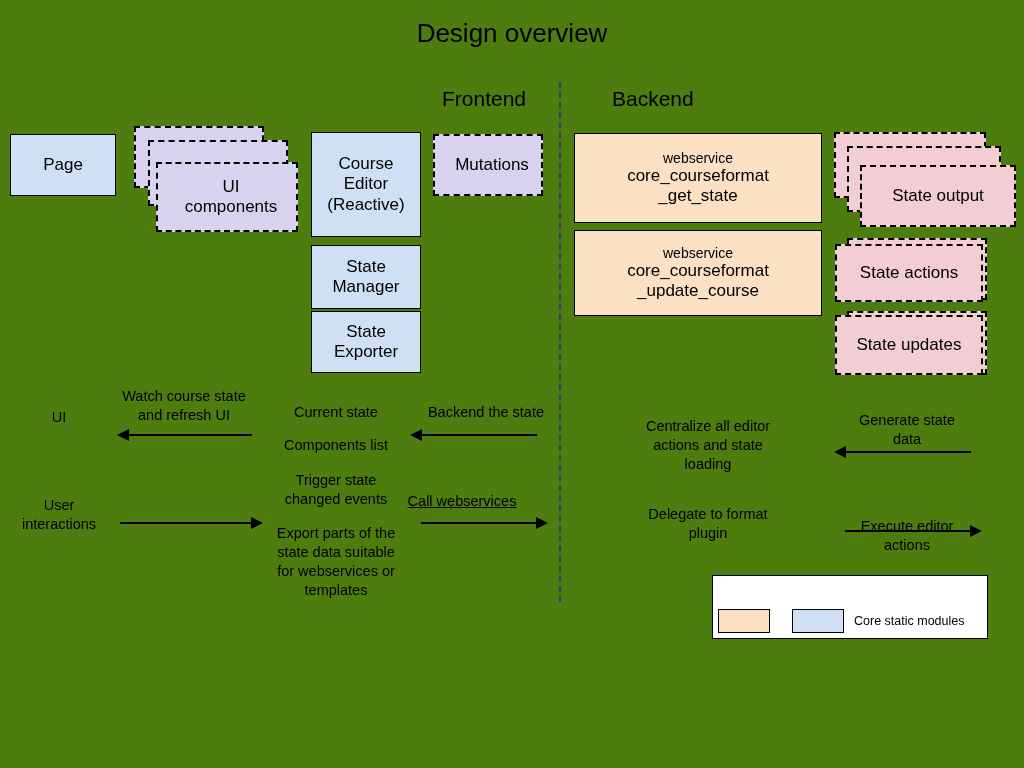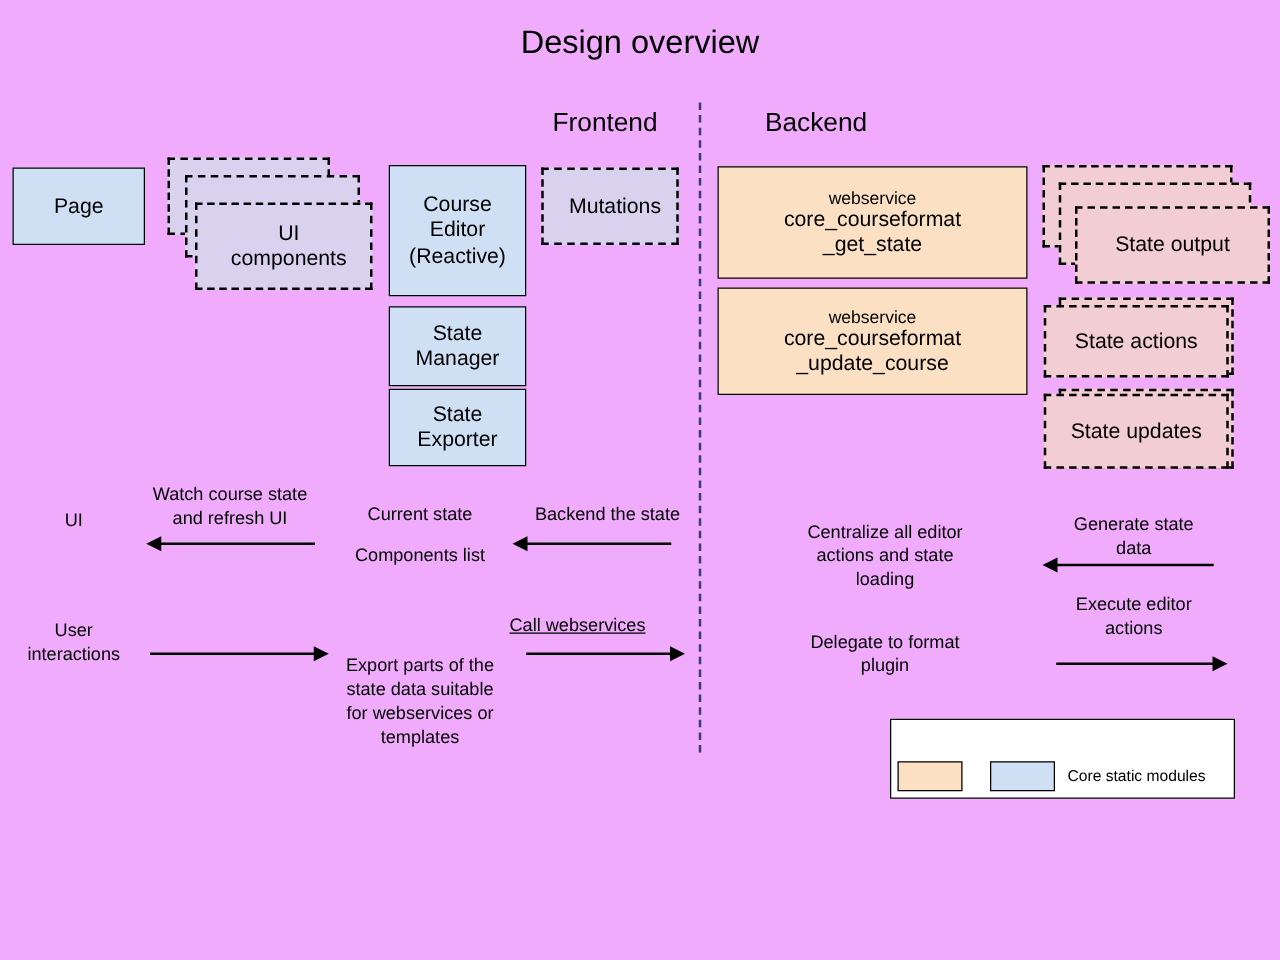--- a/index.html
+++ b/index.html
@@ -9,21 +9,21 @@
   }
   body {
     font-family: "Liberation Sans", sans-serif;
     color: #000000;
   }
   #canvas {
     position: relative;
     width: 1024px;
     height: 768px;
     overflow: hidden;
-    background: #f0abfc;
+    background: #4d7c0f;
   }
 
   .title {
     position: absolute;
     left: 0;
     top: 18px;
     width: 1024px;
     text-align: center;
     font-size: 26px;
     color: #000;
@@ -192,29 +192,30 @@
   <div class="caption" style="left:20px; top:408px; width:78px;">UI</div>
   <div class="caption" style="left:16px; top:496px; width:86px;">
     <div>User</div>
     <div>interactions</div>
   </div>
 
   <div class="caption" style="left:118px; top:387px; width:132px;">Watch course state and refresh UI</div>
 
   <div class="caption" style="left:266px; top:403px; width:140px;">Current state</div>
   <div class="caption" style="left:266px; top:436px; width:140px;">Components list</div>
+  <div class="caption" style="left:272px; top:471px; width:128px;">Trigger state changed events</div>
   <div class="caption" style="left:270px; top:524px; width:132px;">Export parts of the state data suitable for webservices or templates</div>
 
   <div class="caption" style="left:416px; top:403px; width:140px;">Backend the state</div>
   <div class="caption" style="left:392px; top:492px; width:140px;text-decoration:underline;">Call webservices</div>
 
   <div class="caption" style="left:645px; top:417px; width:126px;">Centralize all editor actions and state loading</div>
   <div class="caption" style="left:648px; top:505px; width:120px;">Delegate to format plugin</div>
   <div class="caption" style="left:845px; top:411px; width:124px;">Generate state data</div>
-  <div class="caption" style="left:845px; top:475px; width:124px;">Execute editor actions</div>
+  <div class="caption" style="left:845px; top:517px; width:124px;">Execute editor actions</div>
 
   <div class="arrow left" style="left:128px; top:434px; width:124px;"></div>
   <div class="arrow right" style="left:120px; top:522px; width:132px;"></div>
   <div class="arrow left" style="left:421px; top:434px; width:116px;"></div>
   <div class="arrow right" style="left:421px; top:522px; width:116px;"></div>
   <div class="arrow left" style="left:845px; top:451px; width:126px;"></div>
   <div class="arrow right" style="left:845px; top:530px; width:126px;"></div>
 
   <div class="legend" style="left:712px; top:575px; width:276px; height:64px;"></div>
   <div class="legend-row" style="left:718px; top:609px;">

